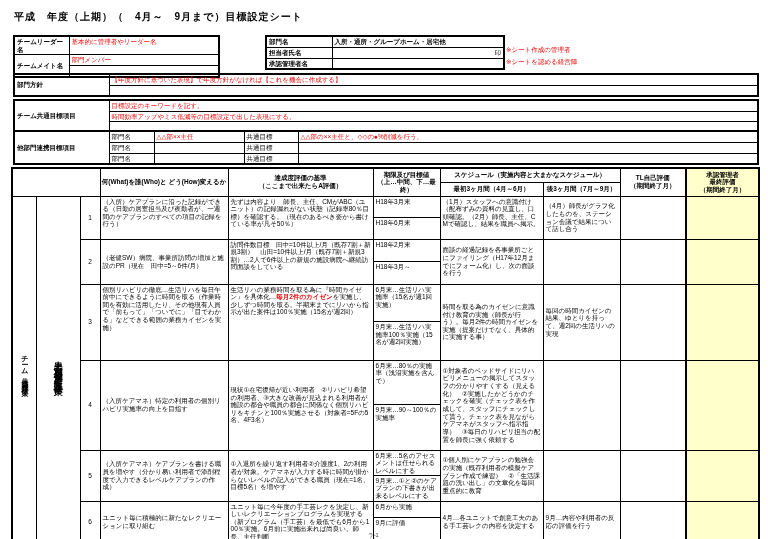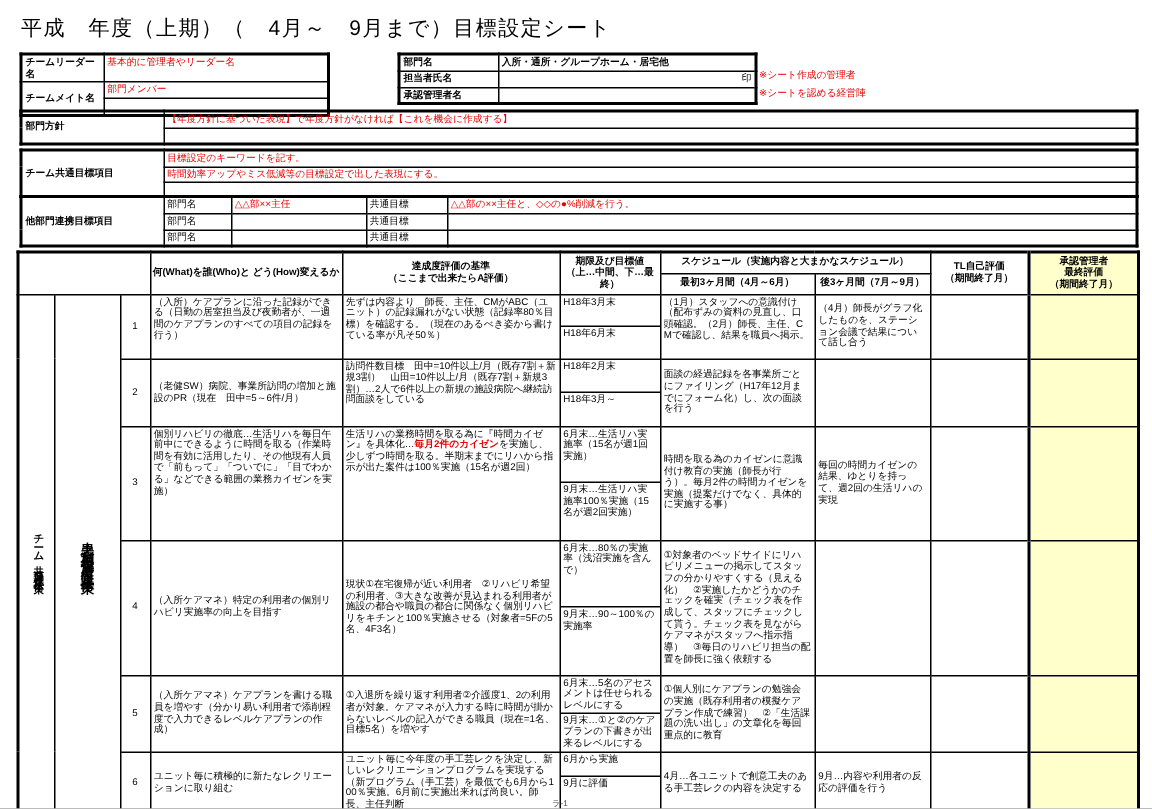--- a/index.html
+++ b/index.html
@@ -4,21 +4,21 @@
 <style>
   * { box-sizing: border-box; }
   html,body { margin:0; padding:0; background:#888; }
   .page {
     position:relative; width:768px; height:539px; background:#fff;
     font-family:"Liberation Sans","DejaVu Sans",sans-serif; color:#000;
     overflow:hidden; margin:0 auto;
   }
   .title {
     position:absolute; left:14px; top:10px;
-    font-size:14px; font-weight:normal; letter-spacing:1px;
+    font-size:10px; font-weight:bold; letter-spacing:1px;
   }
   table { border-collapse:collapse; table-layout:fixed; }
   td,th {
     border:1px solid #000; padding:1px 2px;
     font-size:6.5px; line-height:1.18; vertical-align:top; text-align:left;
     font-weight:normal; overflow:hidden; word-break:break-all;
   }
   .red  { color:#e60000; }
   .bold { font-weight:bold; }
   .vmid { vertical-align:middle; }

